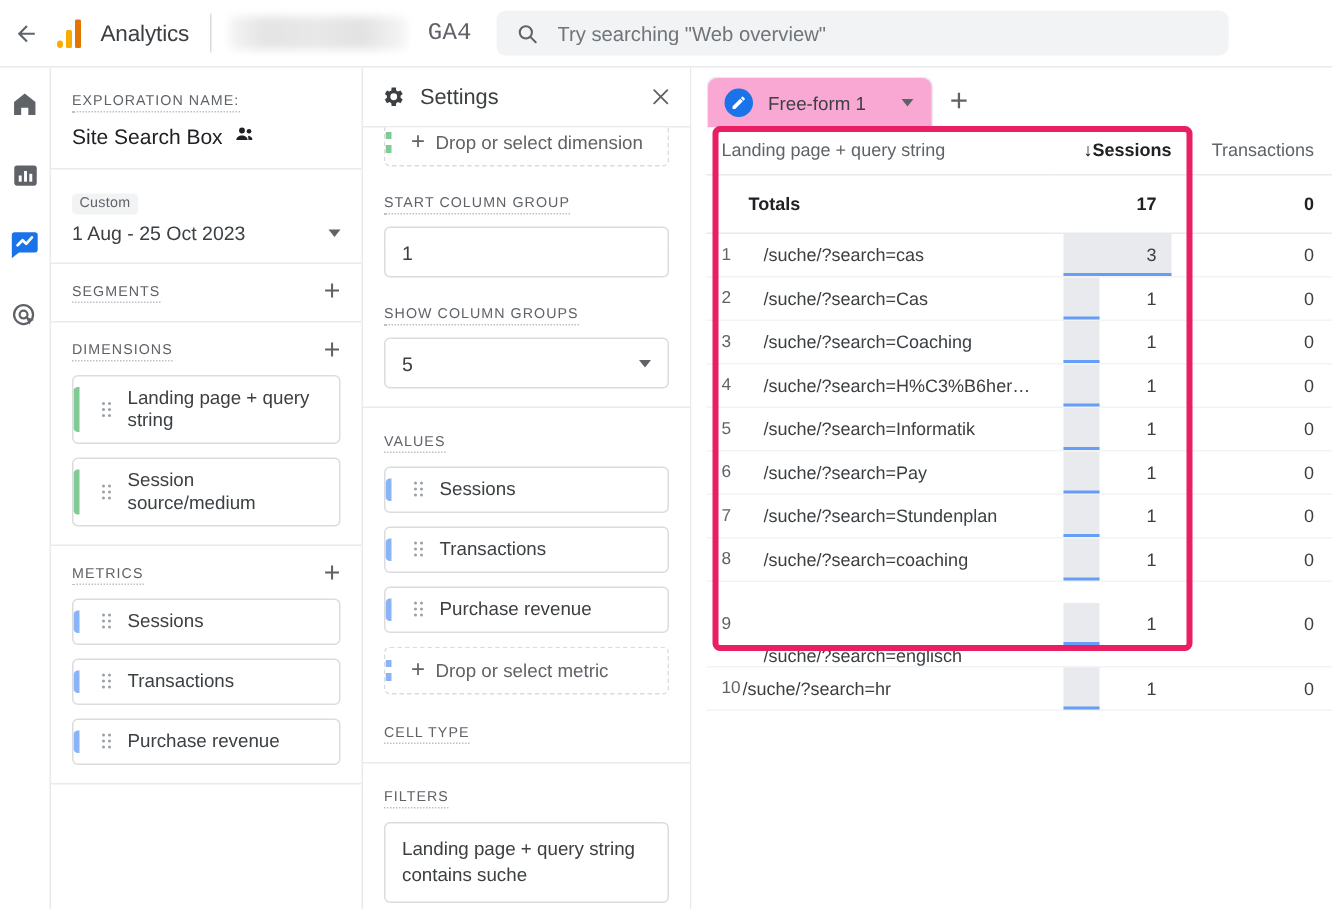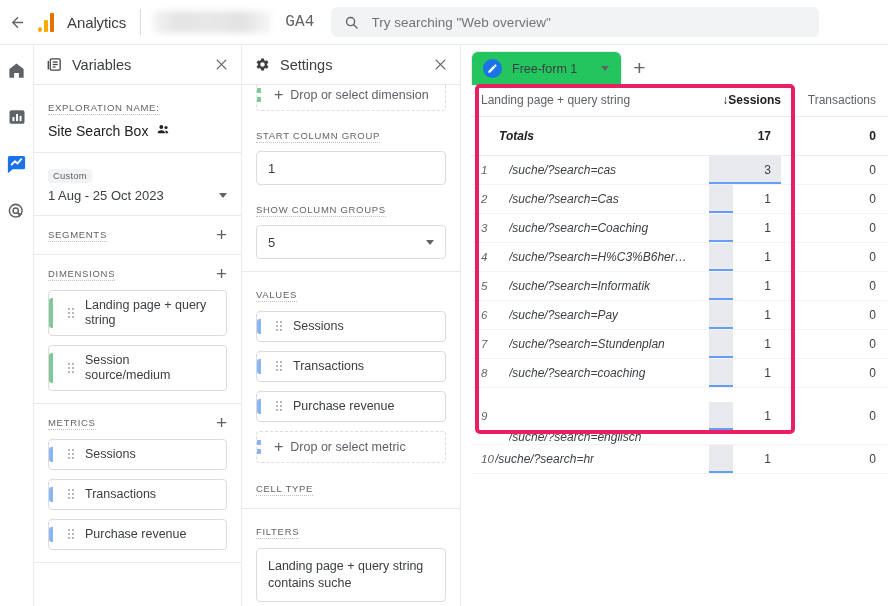--- a/index.html
+++ b/index.html
@@ -147,21 +147,21 @@
     line-height:17px; cursor:pointer;
   }
 
   
   .canvas { flex:1; background:#fff; display:flex; flex-direction:column; overflow:hidden; }
   .tabbar { height:40px; display:flex; align-items:flex-end; background:#fff; padding-left:10px; }
   .tab {
     display:flex; align-items:center; gap:10px;
     height:34px; padding:0 12px 0 11px;
     border:1px solid #e8eaed; border-bottom:none; border-radius:7px 7px 0 0;
-    background:#22c55e; cursor:pointer;
+    background:#f9a8d4; cursor:pointer;
   }
   .tab-ico {
     width:19px;height:19px;border-radius:50%;background:#1a73e8;
     display:flex;align-items:center;justify-content:center;color:#fff;
   }
   .tab-label { font-size:12.5px; color:#3c4043; }
   .tab-caret { margin-left:14px; }
   .addtab {
     width:34px;height:34px;display:flex;align-items:center;justify-content:center;
     color:#5f6368;font-size:21px;font-weight:300;cursor:pointer;
@@ -177,21 +177,21 @@
     font-weight:400; font-size:12px; color:#5f6368;
     text-align:left; padding:8px 10px 9px 10px;
     border-bottom:1px solid #e8eaed; background:#fff; vertical-align:bottom;
   }
   table.rep th.num { text-align:right; }
   table.rep th.sorted { color:#202124; font-weight:700; }
   table.rep td {
     font-size:12px; color:#3c4043; padding:0 10px; height:28px;
     border-bottom:1px solid #f1f3f4; vertical-align:middle;
   }
-  td.dimcell { overflow:hidden; white-space:nowrap; text-overflow:ellipsis;font-style:italic; }
+  td.dimcell { overflow:hidden; white-space:nowrap; text-overflow:ellipsis; }
   tr.totals td { font-weight:700; color:#202124; height:38px; border-bottom:1px solid #e8eaed; }
   tr.totals td.dimcell { padding-left:28px; }
 
   
   td.barcell { padding:0; position:relative; text-align:right; }
   .bc-inner { position:relative; height:28px; }
   .bc-fill { position:absolute; left:0; top:0; bottom:0; background:#e8eaed; }
   .bc-line { position:absolute; left:0; bottom:0; height:2px; background:#669df6; }
   .bc-val { position:relative; z-index:2; display:block; text-align:right;
             padding-right:10px; line-height:28px; font-size:12px; color:#3c4043; }
@@ -268,38 +268,20 @@
         <svg width="19" height="19" viewBox="0 0 24 24" fill="none" stroke="currentColor" stroke-width="1.9">
           <circle cx="11" cy="11" r="8"></circle>
             <circle cx="11" cy="11" r="3.3"></circle>
           <path d="M12.5 12.5l7.5 3-3 1-1 3z" fill="currentColor" stroke="none"></path>
         </svg>
       </span>
     </div>
   </div>
 
   <div class="panel-var">
-    <div class="panel-head">
-      <span class="ph-ico">
-        <svg width="17" height="17" viewBox="0 0 24 24" fill="none" stroke="currentColor" stroke-width="1.8">
-          <rect x="6" y="4" width="14" height="16" rx="1.6"></rect>
-          <line x1="3.2" y1="7" x2="3.2" y2="19"></line>
-          <line x1="9.5" y1="8.5" x2="16.5" y2="8.5"></line>
-          <line x1="9.5" y1="12" x2="16.5" y2="12"></line>
-          <line x1="9.5" y1="15.5" x2="13.5" y2="15.5"></line>
-        </svg>
-      </span>
-      <span class="ph-title">Variables</span>
-      <span class="ph-x">
-        <svg width="15" height="15" viewBox="0 0 24 24" fill="none" stroke="currentColor" stroke-width="2" stroke-linecap="round">
-          <line x1="5" y1="5" x2="19" y2="19"></line>
-            <line x1="19" y1="5" x2="5" y2="19"></line>
-        </svg>
-      </span>
-    </div>
 
     <div class="sec">
       <div class="sec-label">EXPLORATION NAME:</div>
       <div class="expl-name">
         <span>Site Search Box</span>
         <span>
           <svg width="15" height="15" viewBox="0 0 24 24" fill="currentColor">
             <circle cx="8.5" cy="8" r="3.1"></circle>
               <circle cx="16" cy="8.8" r="2.5"></circle>
             <path d="M2.5 18c0-3 2.8-4.7 6-4.7s6 1.7 6 4.7z"></path>

